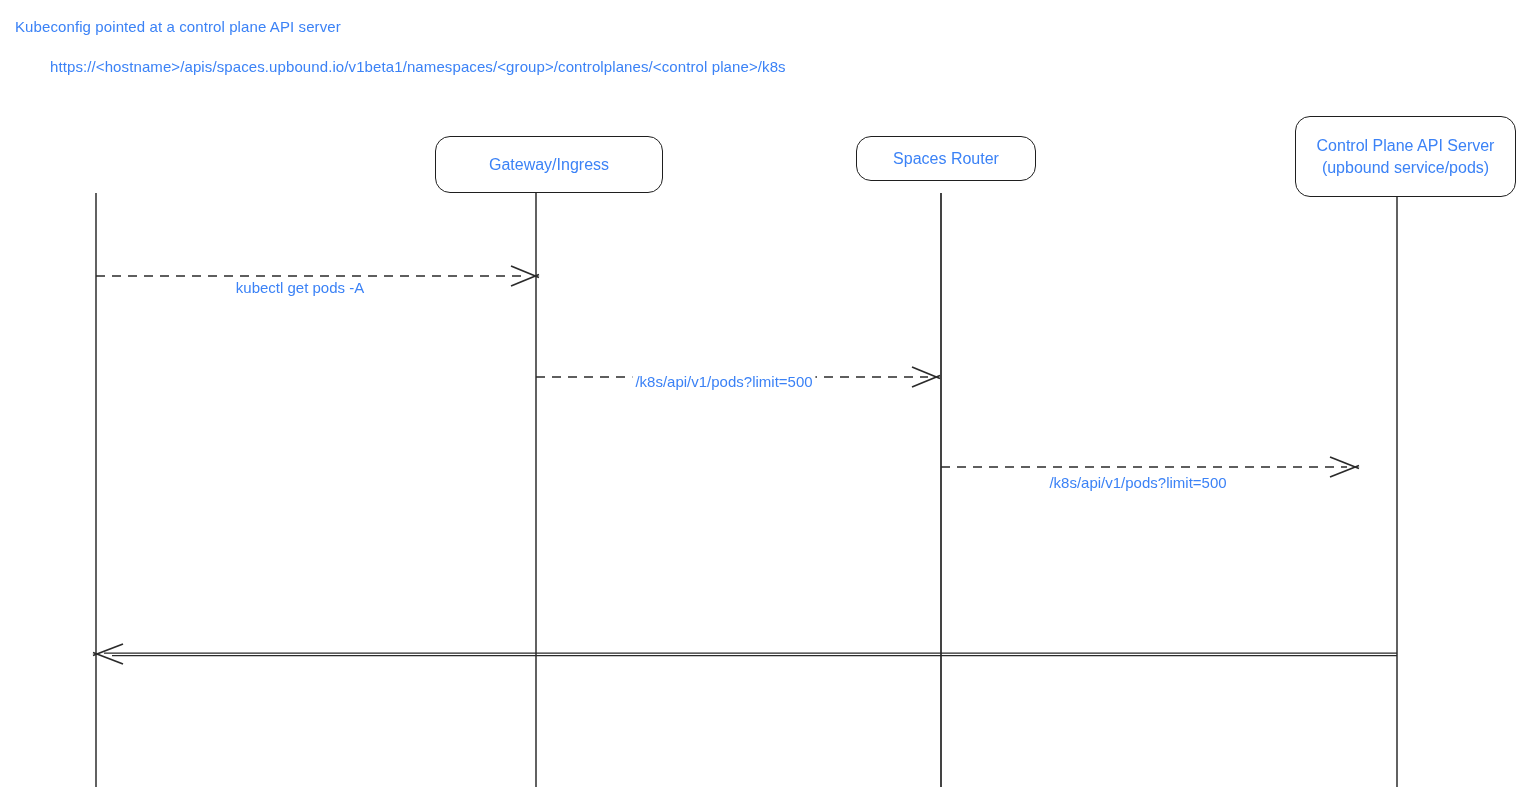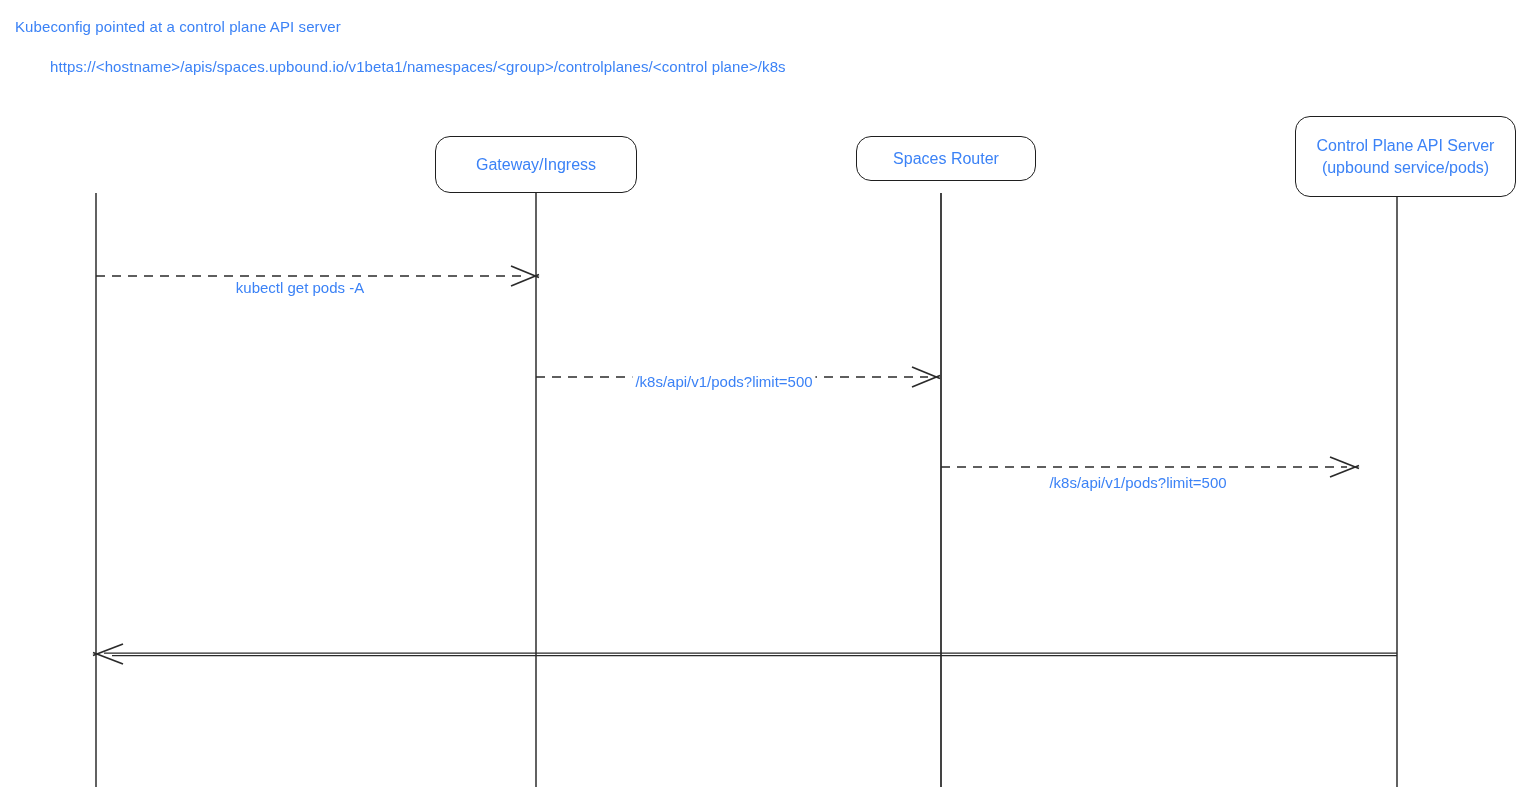--- a/index.html
+++ b/index.html
@@ -35,21 +35,21 @@
     display: flex;
     flex-direction: column;
     align-items: center;
     justify-content: center;
     text-align: center;
     font-size: 16px;
     line-height: 1.35;
     z-index: 2;
   }
   .actor-user      { left: 15px;   top: 136px; width: 161px; height: 57px; }
-  .actor-gateway   { left: 435px;  top: 136px; width: 202px; height: 57px; }
+  .actor-gateway   { left: 435px;  top: 136px; width: 228px; height: 57px; }
   .actor-spaces    { left: 856px;  top: 136px; width: 180px; height: 45px; }
   .actor-cp        { left: 1295px; top: 116px; width: 221px; height: 81px; }
   .msg-label {
     position: absolute;
     transform: translateX(-50%);
     font-size: 15px;
     white-space: nowrap;
     background: #ffffff;
     padding: 0 3px;
     z-index: 1;

